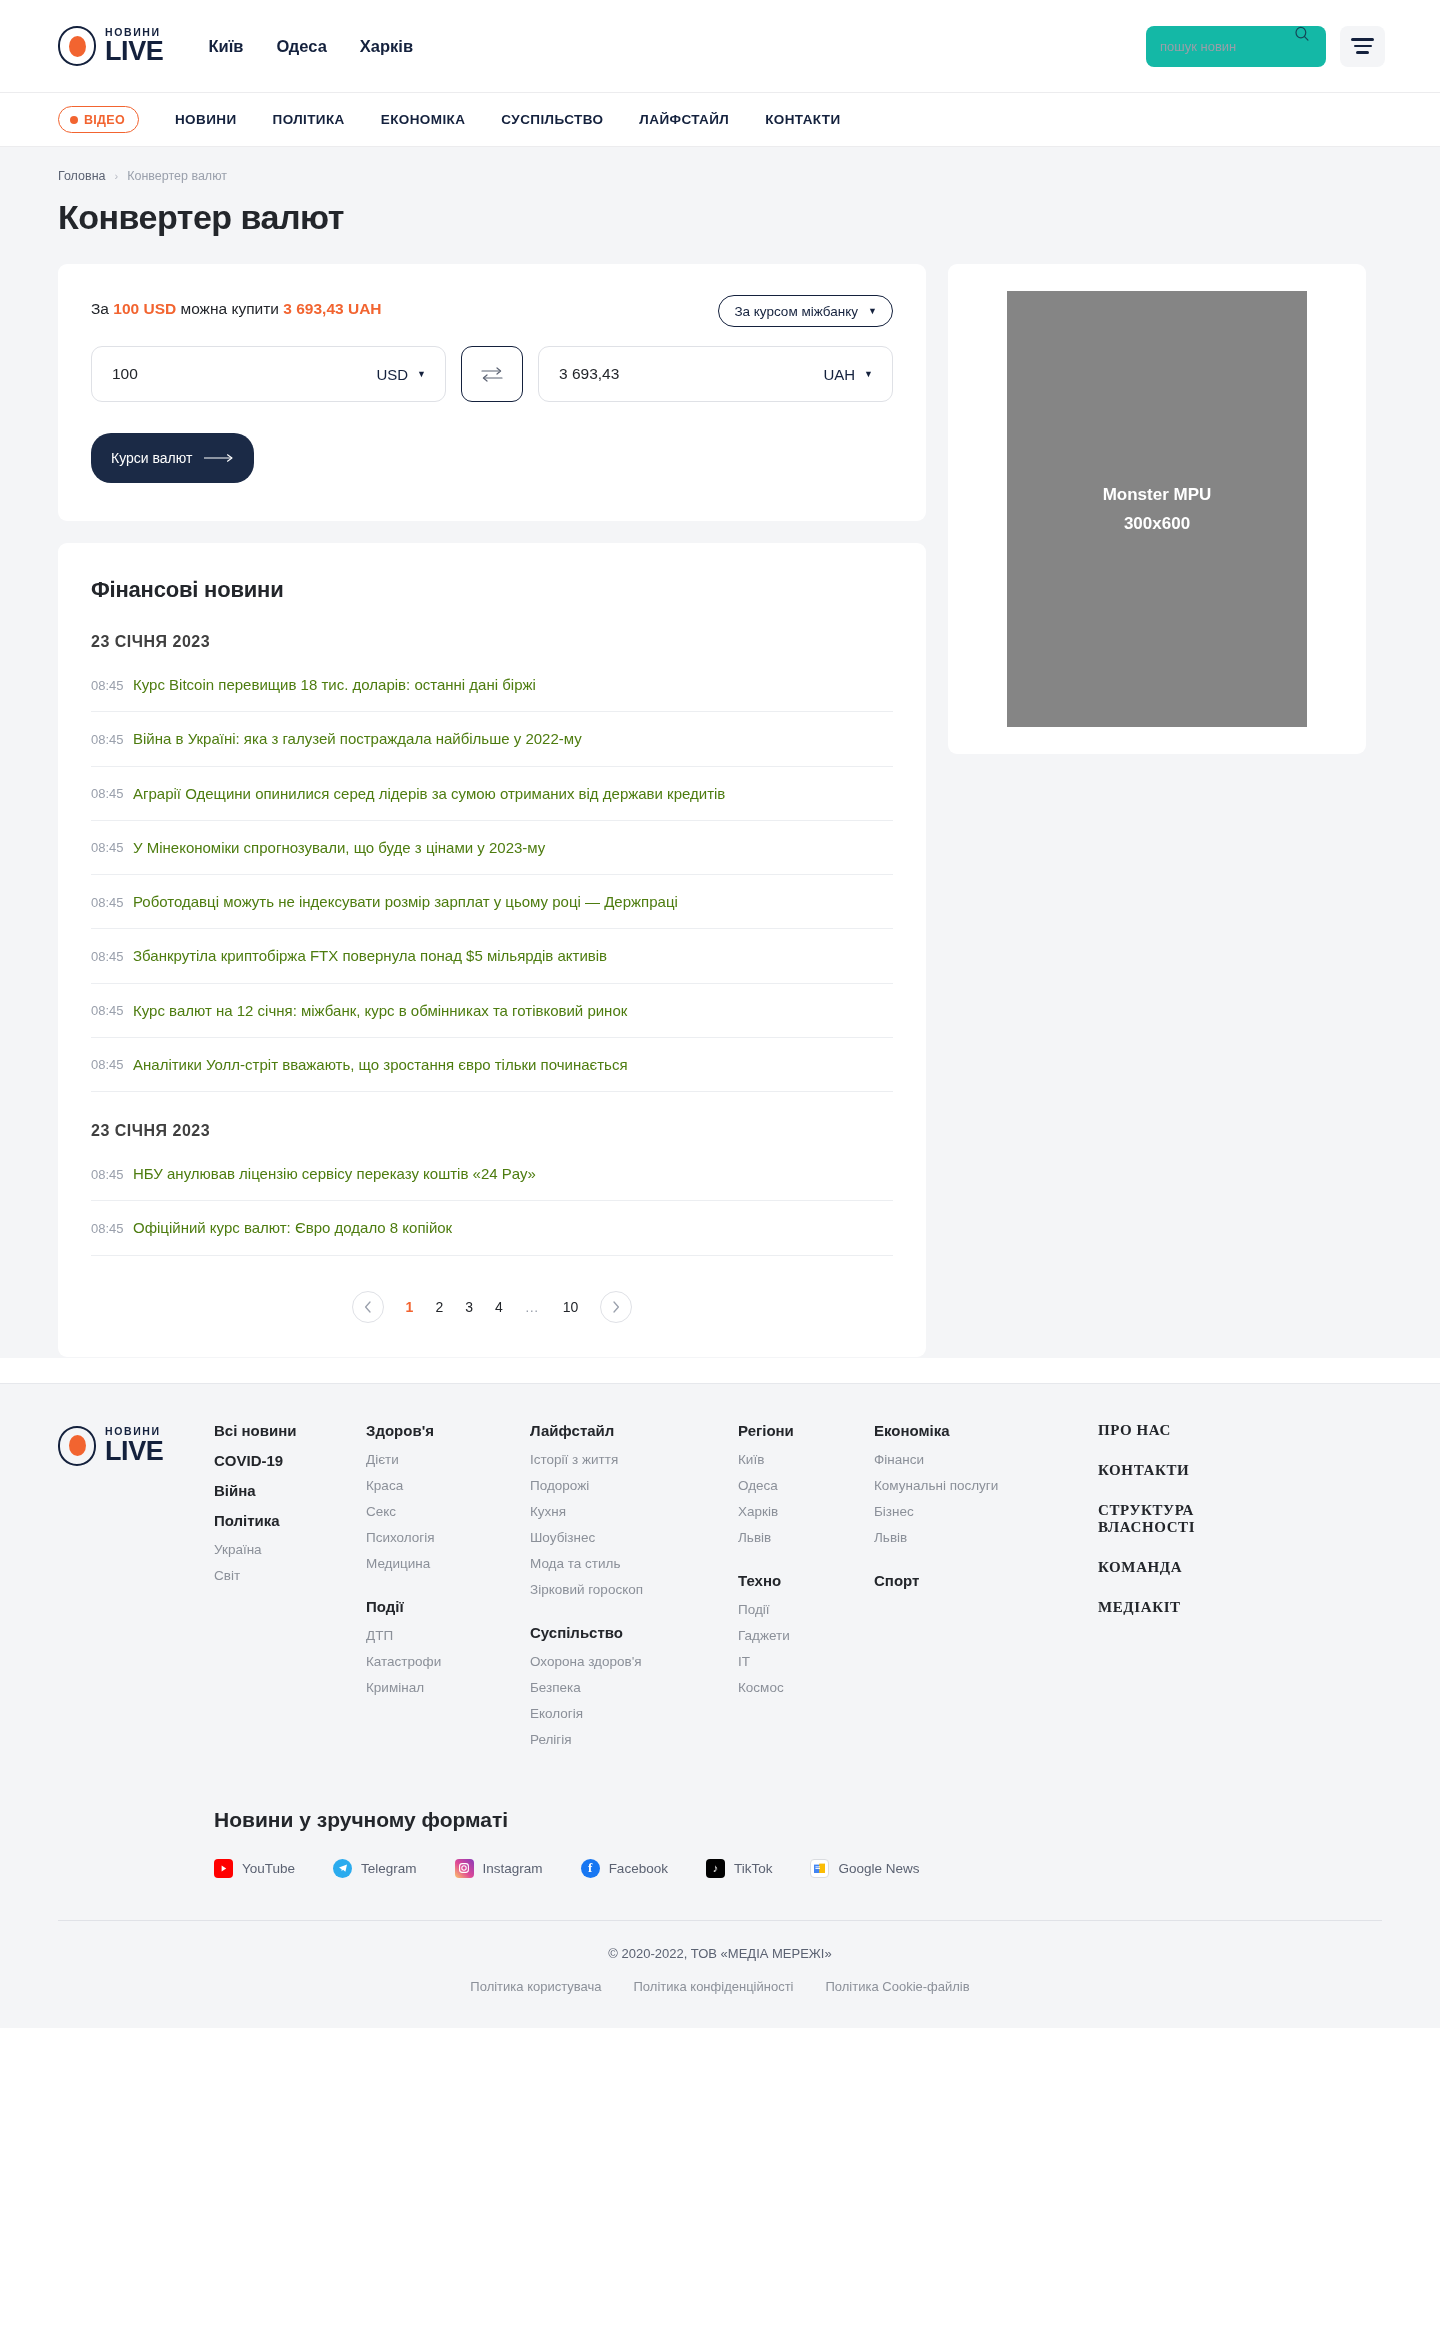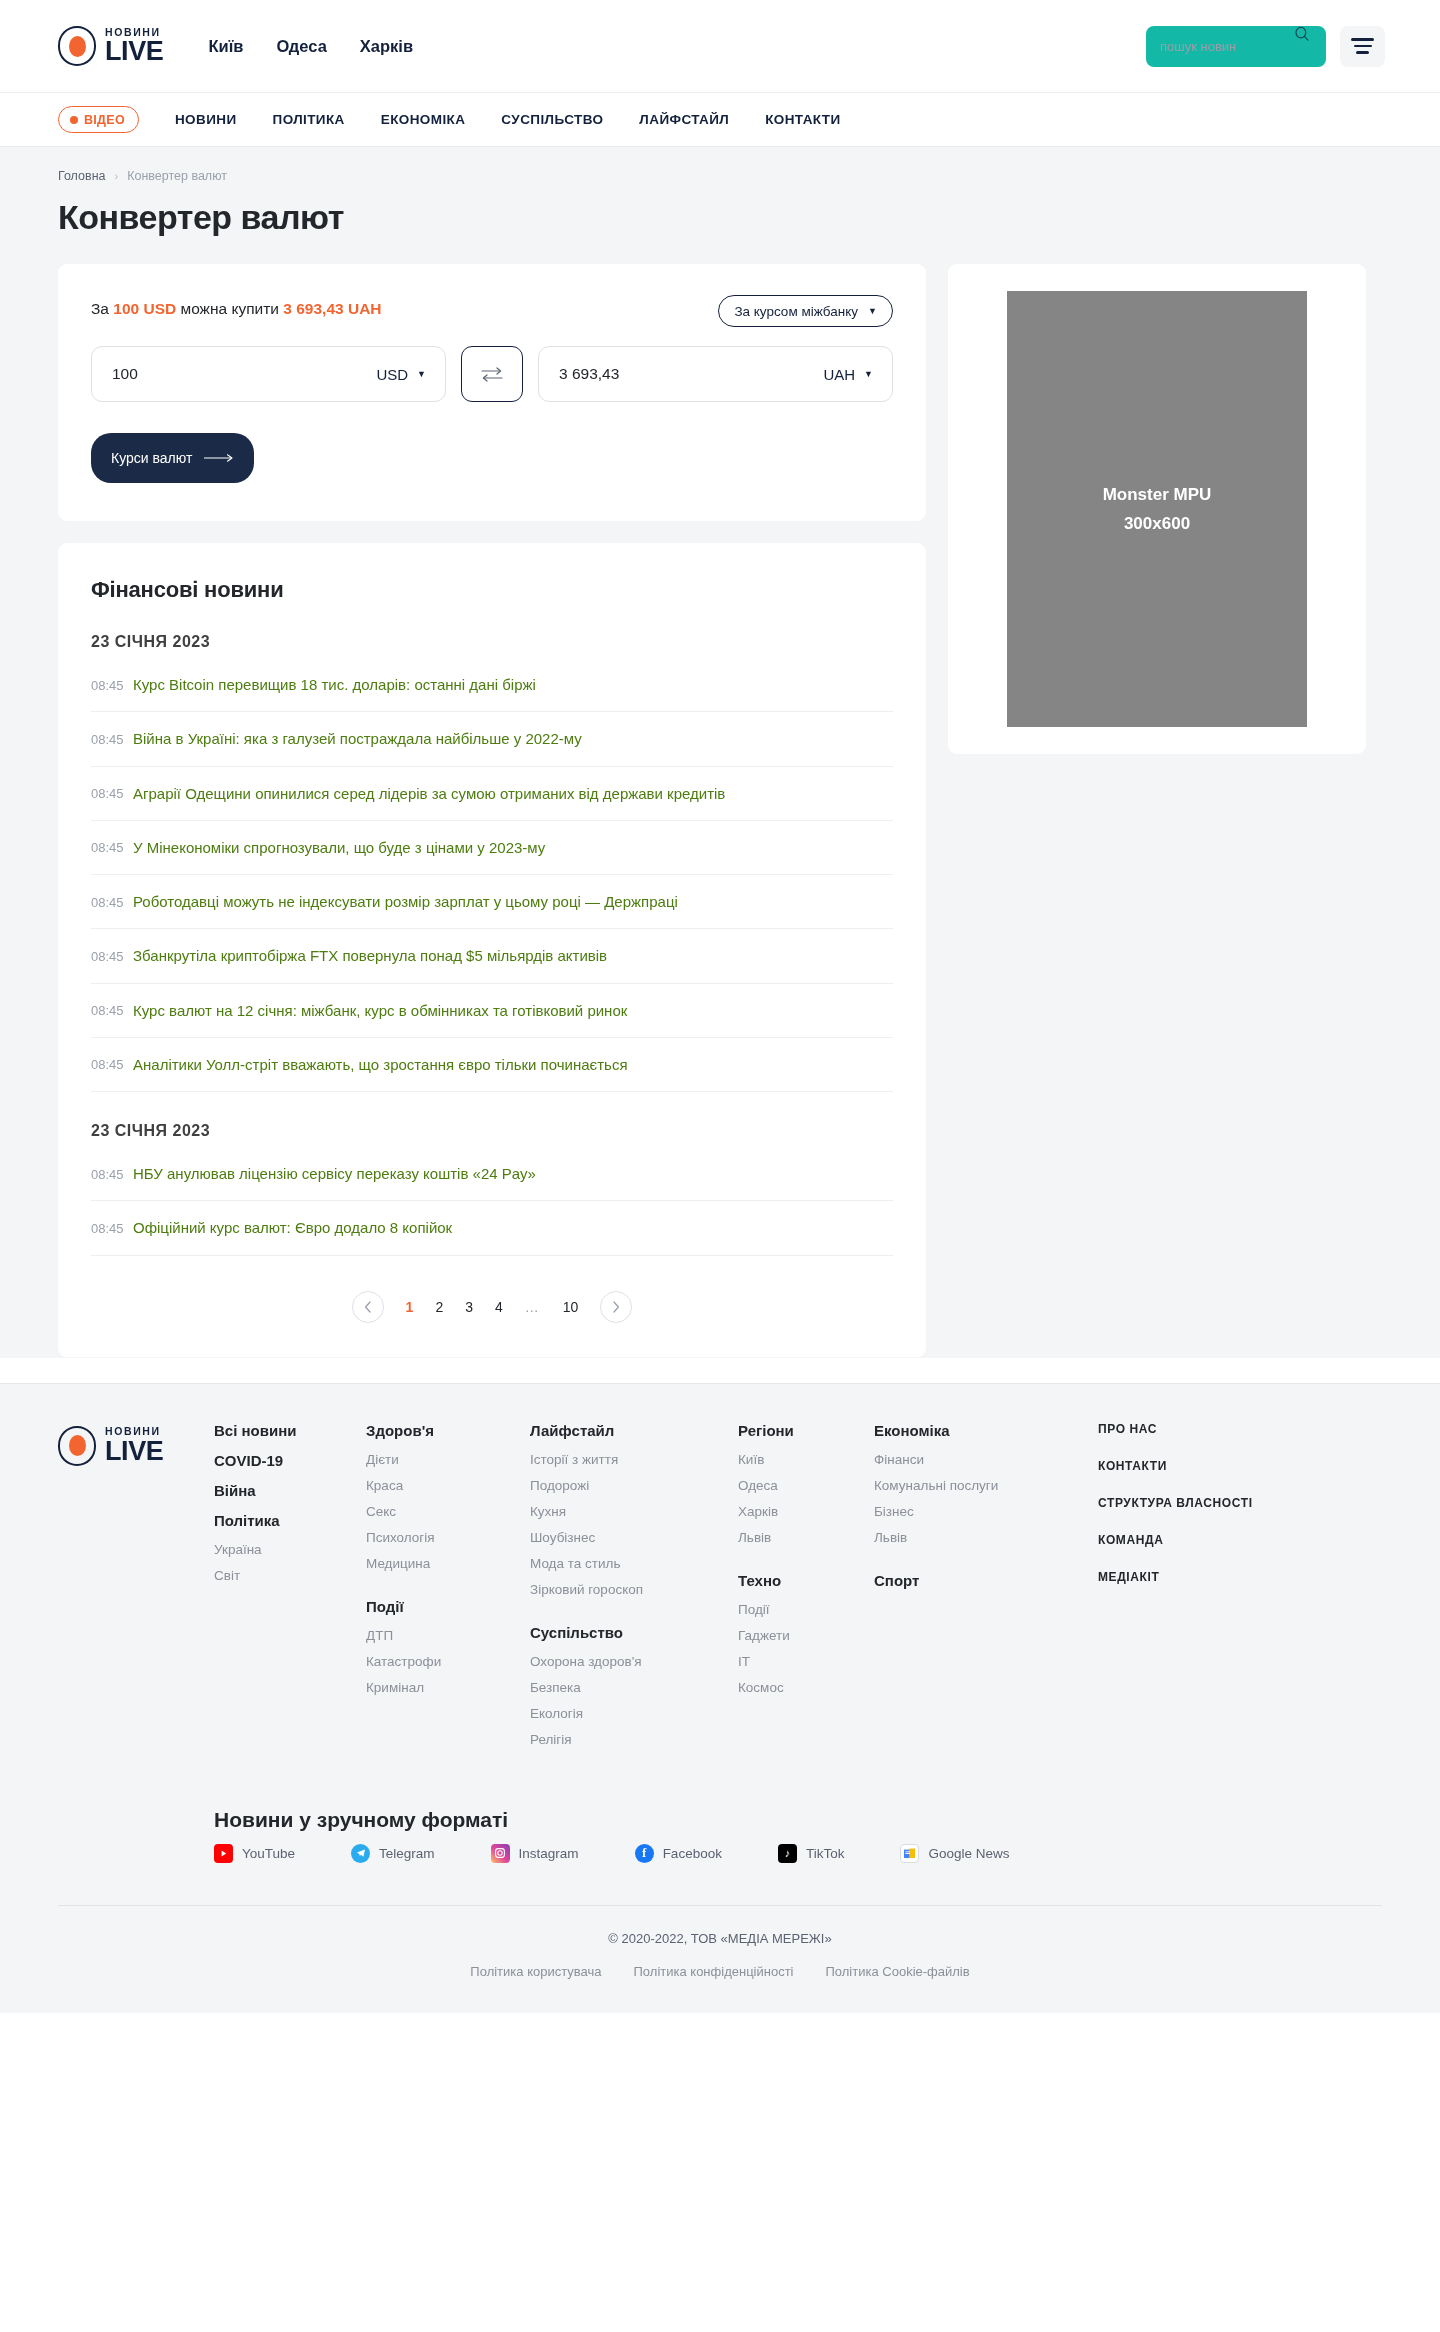--- a/index.html
+++ b/index.html
@@ -209,26 +209,27 @@
   .fhead {
     font-size: 15px; font-weight: 700; color: #23262b;
     margin-bottom: 13px; cursor: pointer;
   }
   .fhead.spaced { margin-top: 27px; }
   .flink {
     font-size: 13.5px; color: #8b9099; margin-bottom: 11px;
     cursor: pointer; display: block;
   }
   .fcol.c6 .fhead {
-    font-size: 12px; letter-spacing: .6px; text-transform: uppercase;
+    font-size: 15px; letter-spacing: .6px; text-transform: uppercase;
     margin-bottom: 23px;
+    font-family: Liberation Serif, serif;
   }
 
   .foot-social-title { font-size: 21px; font-weight: 800; color: #23262b; margin: 50px 0 0 156px; }
-  .socials { display: flex; gap: 56px; margin: 12px 0 0 156px; padding-bottom: 42px; }
+  .socials { display: flex; gap: 38px; margin: 27px 0 0 156px; padding-bottom: 42px; }
   .soc { display: flex; align-items: center; gap: 9px; cursor: pointer; }
   .soc span { font-size: 13.5px; color: #5b6272; }
   .soc-ic { width: 19px; height: 19px; border-radius: 4px; display: flex; align-items: center; justify-content: center; flex: none; }
 
   .foot-bottom { border-top: 1px solid #e0e2e7; padding: 25px 0 34px; text-align: center; }
   .copyright { font-size: 13px; color: #5b6272; }
   .legal { display: flex; justify-content: center; gap: 32px; margin-top: 18px; }
   .legal a { font-size: 13px; color: #8b9099; text-decoration: none; cursor: pointer; }
 </style>
 </head>

